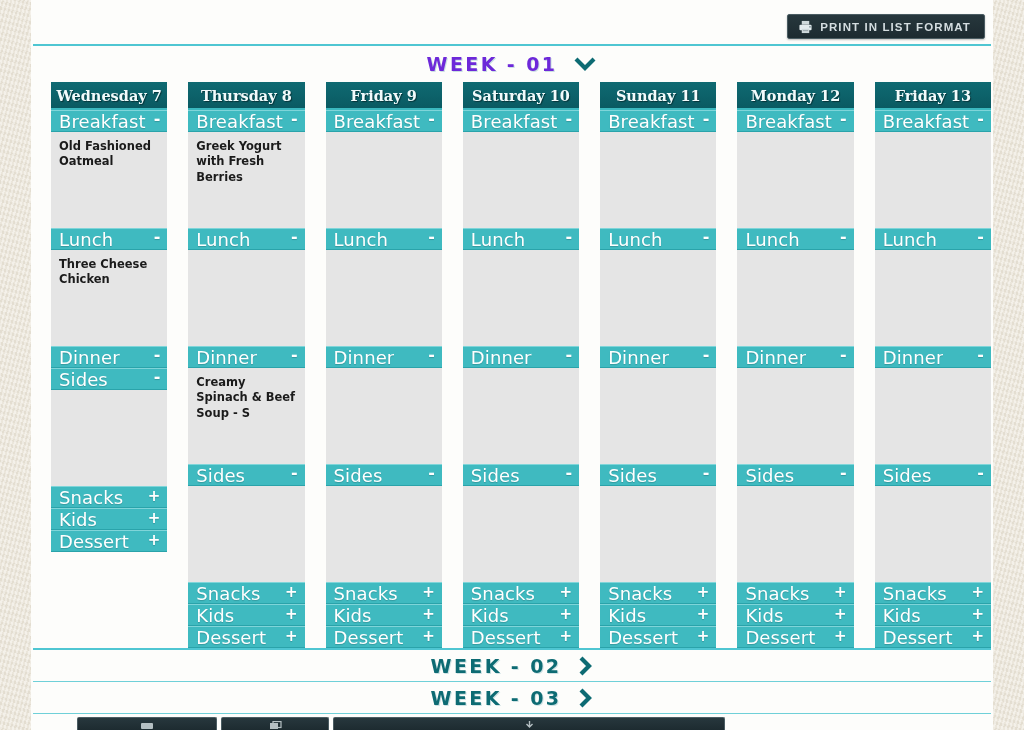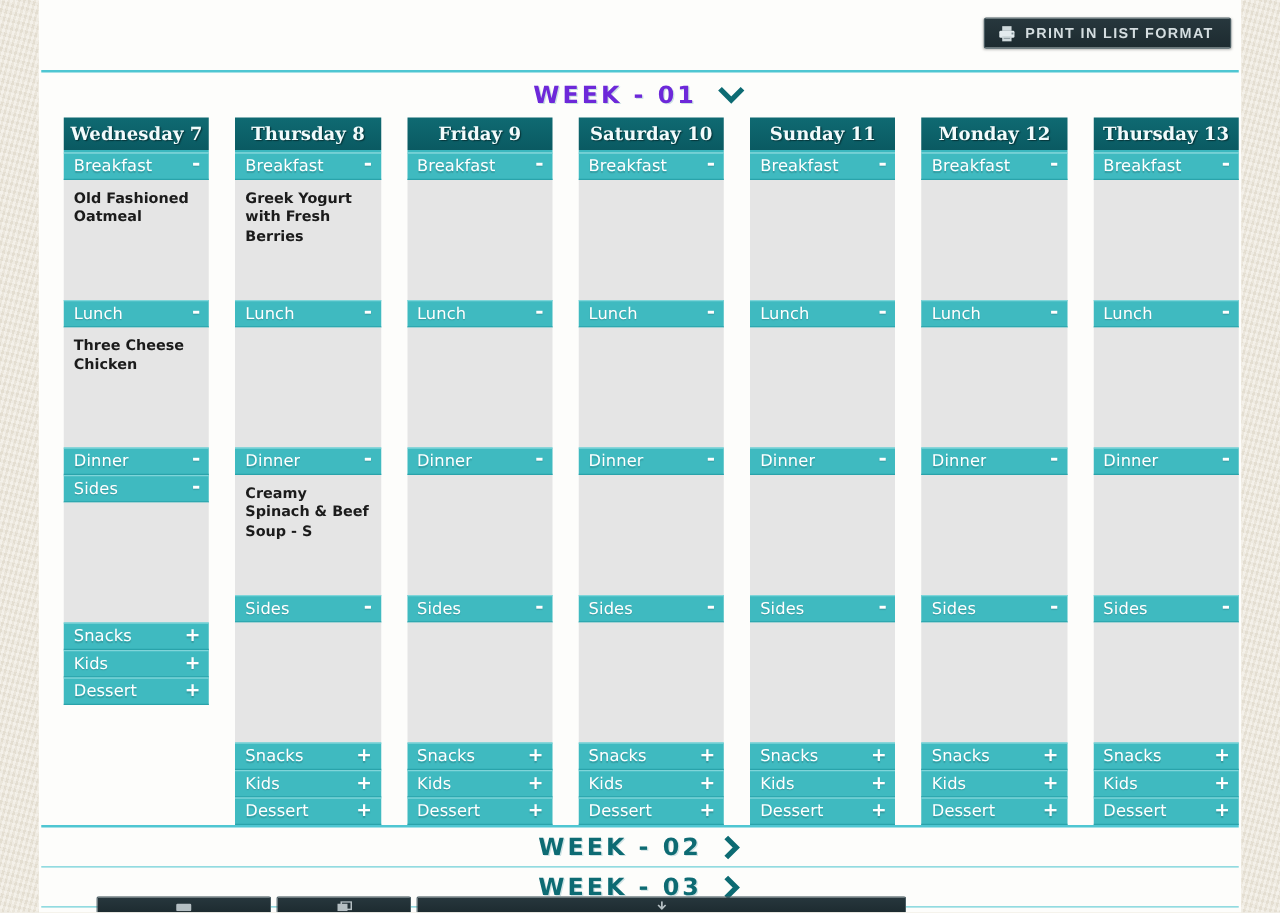--- a/index.html
+++ b/index.html
@@ -36,21 +36,21 @@
     left: 31px;
     top: 0;
     width: 962px;
     height: 730px;
     background: #fdfdfb;
     overflow: hidden;
   }
 
   
   .topbar {
-    height: 56px;
+    height: 44px;
     position: relative;
   }
 
   .print-button {
     position: absolute;
     right: 8px;
     top: 14px;
     height: 25px;
     display: flex;
     align-items: center;
@@ -135,21 +135,21 @@
     display: flex;
     align-items: center;
     justify-content: space-between;
     padding: 0 7px 0 8px;
     border-top: 1px solid #7fd5d9;
     border-bottom: 1px solid #2aa3aa;
     cursor: pointer;
   }
   .meal-bar .meal-name {
     color: #ffffff;
-    font-size: 13px;
+    font-size: 18px;
     font-family: "DejaVu Sans", sans-serif;
     letter-spacing: 0.1px;
     text-shadow: 0 1px 1px rgba(0,0,0,0.18);
     white-space: nowrap;
     overflow: hidden;
   }
   .meal-bar .toggle {
     color: #ffffff;
     font-size: 15px;
     font-weight: bold;
@@ -467,21 +467,21 @@
         <span class="meal-name">Kids</span>
         <span class="toggle">+</span>
       </div>
       <div class="meal-bar collapsed">
         <span class="meal-name">Dessert</span>
         <span class="toggle">+</span>
       </div>
     </div>
 
     <div class="day-col">
-      <div class="day-head">Thursday 13</div>
+      <div class="day-head">Friday 13</div>
       <div class="meal-bar">
         <span class="meal-name">Breakfast</span>
         <span class="toggle minus">-</span>
       </div>
       <div class="meal-body empty"></div>
       <div class="meal-bar">
         <span class="meal-name">Lunch</span>
         <span class="toggle minus">-</span>
       </div>
       <div class="meal-body empty"></div>

